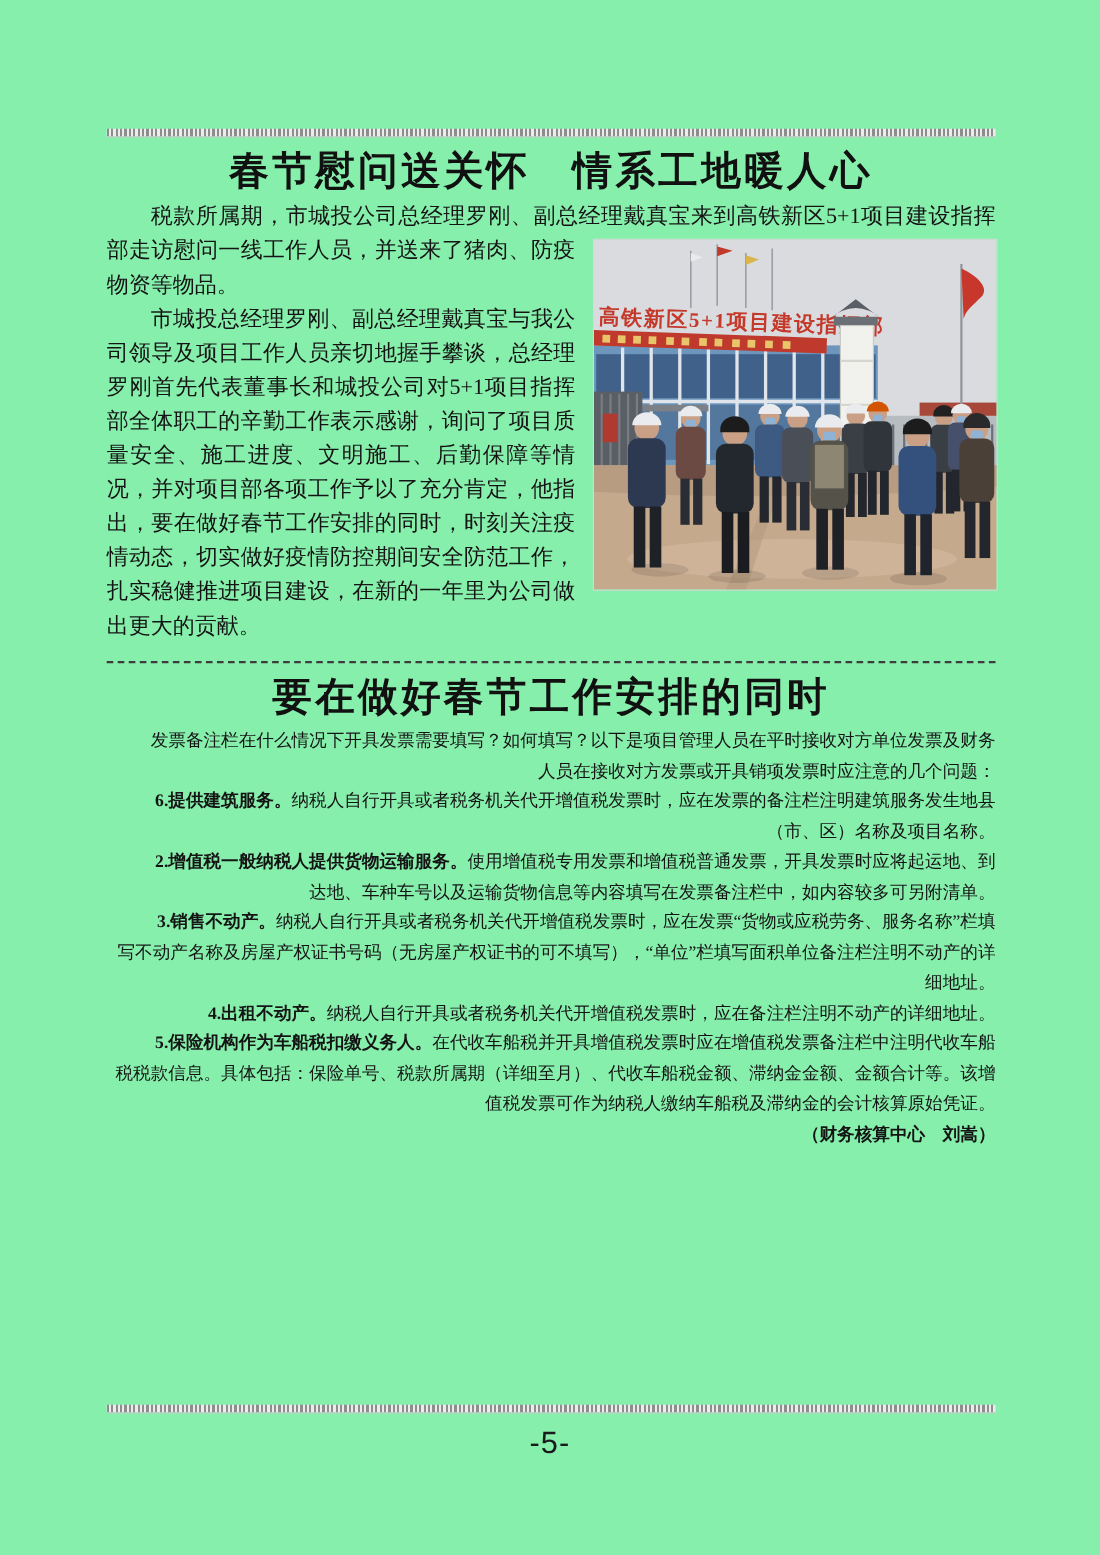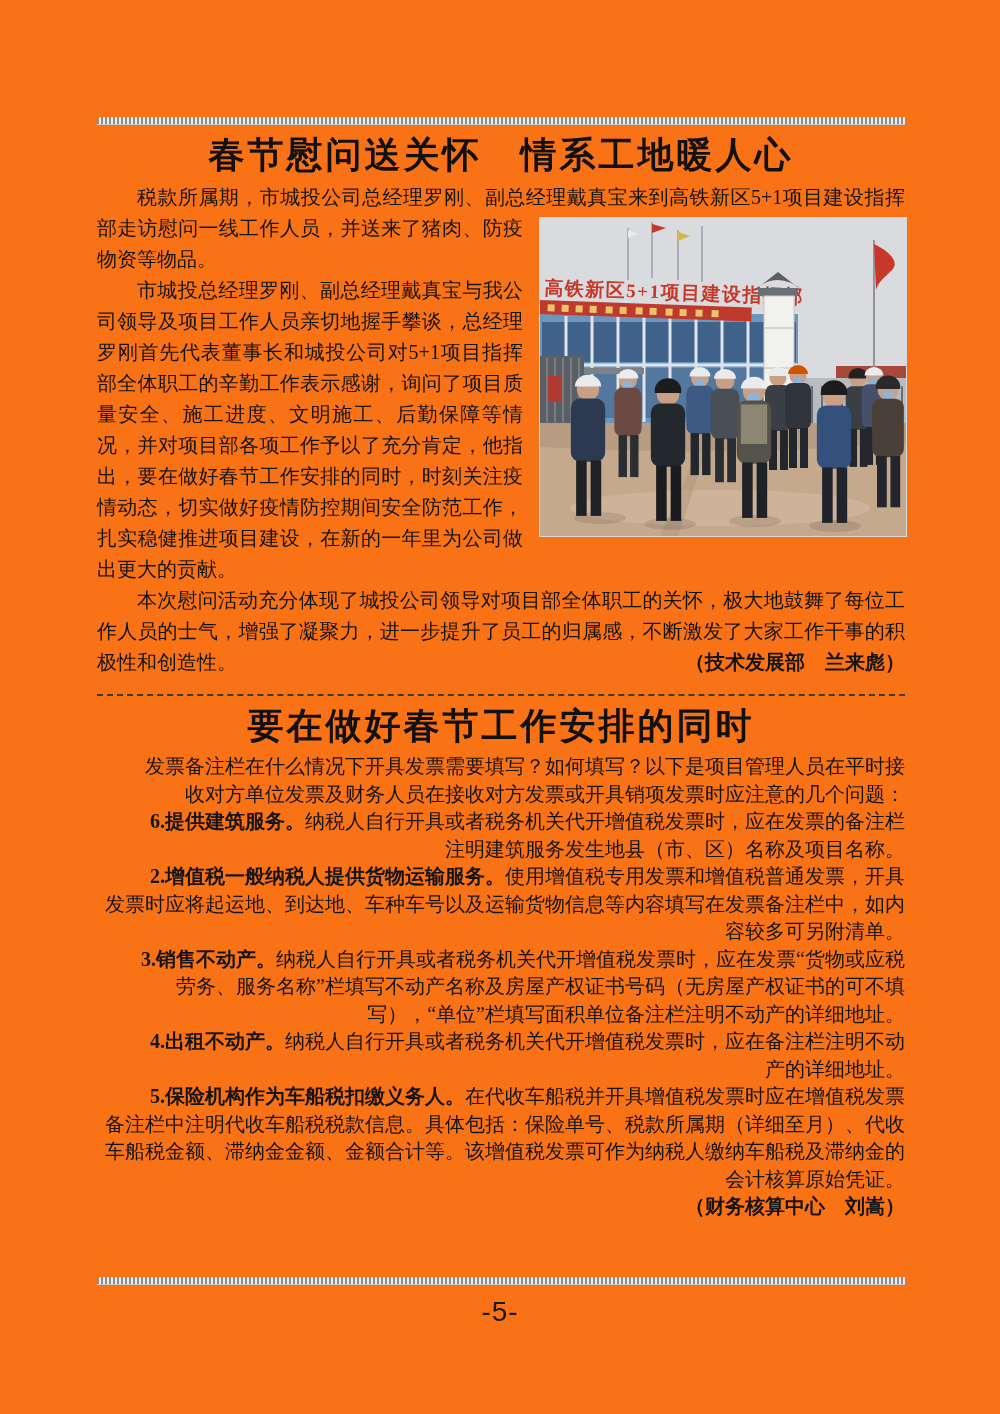--- a/index.html
+++ b/index.html
@@ -1,19 +1,19 @@
 <!DOCTYPE html>
 <html><head>
 <meta charset="utf-8">
 <style>
   html,body{margin:0;padding:0;background:#ffffff;}
   .page{
     position:relative;
     width:1000px;height:1414px;
-    background:#f97316;
+    background:#86efac;
     overflow:hidden;
     font-family:"Liberation Serif","DejaVu Serif",serif;
     color:#141414;
   }
   .content{
     position:absolute;left:97px;top:0;width:808px;
   }
   .rule-band{
     height:7px;
     background:repeating-linear-gradient(90deg,#8d8d8d 0 2px,#ececec 2px 4px);
@@ -36,21 +36,21 @@
     margin:4px 0 10px 16px;
   }
   .photo-wrap svg{display:block;border:1px solid #d8d8d8;}
   .attr-inline{float:right;font-weight:bold;text-indent:0;}
   
   .divider{
     margin:16px 0 0 0;height:0;
     border-top:2px dashed #3c3c3c;
   }
   
-  .body2{font-size:20px;line-height:27.5px;text-align:justify;}
+  .body2{font-size:16px;line-height:27.5px;text-align:justify;}
   .body2 p{margin:0;text-indent:2em;text-align:right;}
   .lead{font-weight:bold;}
   .attr-right{text-align:right;font-weight:bold;text-indent:0;margin-top:2px;}
   
   .band-bottom{position:absolute;left:97px;width:808px;top:1277px;}
   .page-num{
     position:absolute;left:0;top:1296px;width:100%;
     text-align:center;font-size:28px;letter-spacing:1px;color:#1a1a1a;
     font-family:"Liberation Sans","DejaVu Sans",sans-serif;
   }
@@ -264,24 +264,20 @@
                   <rect x="-4.5" y="11" width="9" height="6" rx="2" fill="#8fb3d6"></rect>
                   <rect x="-13" y="17" width="26" height="48" rx="7" fill="#4a4038"></rect>
                   <rect x="-9" y="64" width="8" height="42" fill="#23262c"></rect>
                   <rect x="2" y="64" width="8" height="42" fill="#23262c"></rect>
                 </g>
             </g>
           </svg>
           </span><span>部走访慰问一线工作人员，并送来了猪肉、防疫物资等物品。</span>
       </p>
       <p>市城投总经理罗刚、副总经理戴真宝与我公司领导及项目工作人员亲切地握手攀谈，总经理罗刚首先代表董事长和城投公司对5+1项目指挥部全体职工的辛勤工作表示感谢，询问了项目质量安全、施工进度、文明施工、后勤保障等情况，并对项目部各项工作予以了充分肯定，他指出，要在做好春节工作安排的同时，时刻关注疫情动态，切实做好疫情防控期间安全防范工作，扎实稳健推进项目建设，在新的一年里为公司做出更大的贡献。</p>
-      <p>
-        <span>本次慰问活动充分体现了城投公司领导对项目部全体职工的关怀，极大地鼓舞了每位工作人员的士气，增强了凝聚力，进一步提升了员工的归属感，不断激发了大家工作干事的积极性和创造性。</span>
-        <span class="attr-inline">（技术发展部　兰来彪）</span>
-      </p>
     </div>
 
     <div class="divider"></div>
 
     <h1 class="article-title">要在做好春节工作安排的同时</h1>
 
     <div class="body2">
       <p>发票备注栏在什么情况下开具发票需要填写？如何填写？以下是项目管理人员在平时接收对方单位发票及财务人员在接收对方发票或开具销项发票时应注意的几个问题：</p>
       <p><span class="lead">6.提供建筑服务。</span><span>纳税人自行开具或者税务机关代开增值税发票时，应在发票的备注栏注明建筑服务发生地县（市、区）名称及项目名称。</span></p>
       <p><span class="lead">2.增值税一般纳税人提供货物运输服务。</span><span>使用增值税专用发票和增值税普通发票，开具发票时应将起运地、到达地、车种车号以及运输货物信息等内容填写在发票备注栏中，如内容较多可另附清单。</span></p>

